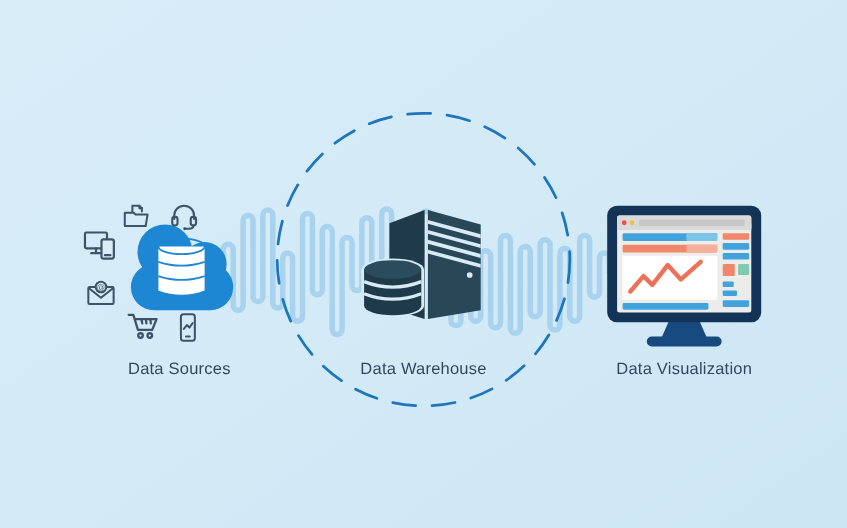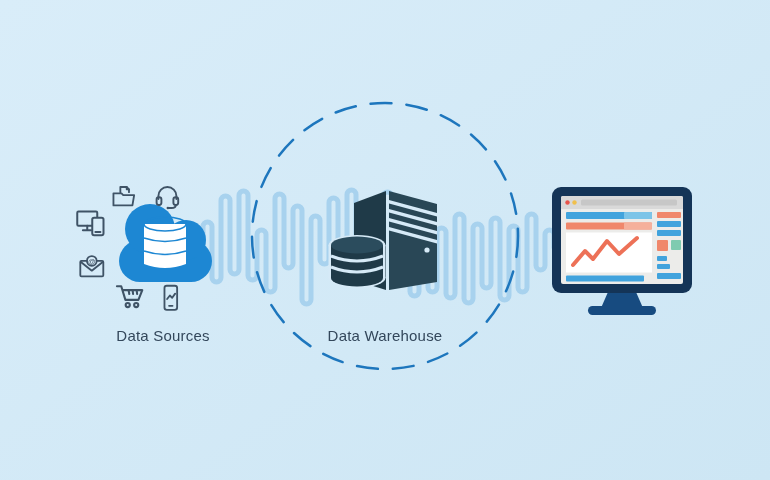--- a/index.html
+++ b/index.html
@@ -163,14 +163,15 @@
         <rect class="sq-teal" x="671" y="240" width="10" height="10" rx="1"></rect>
         <rect class="bar-blue" x="657" y="256" width="10" height="5" rx="1"></rect>
         <rect class="bar-blue" x="657" y="264" width="13" height="5" rx="1"></rect>
         <rect class="bar-blue" x="657" y="273" width="24" height="6" rx="1"></rect>
       </g>
     </g>
   </svg>
 
   <div class="stage-label lbl-sources">Data Sources</div>
   <div class="stage-label lbl-warehouse">Data Warehouse</div>
+  <div class="stage-label lbl-viz">Data Visualization</div>
 
 </div>
 
 </body></html>

